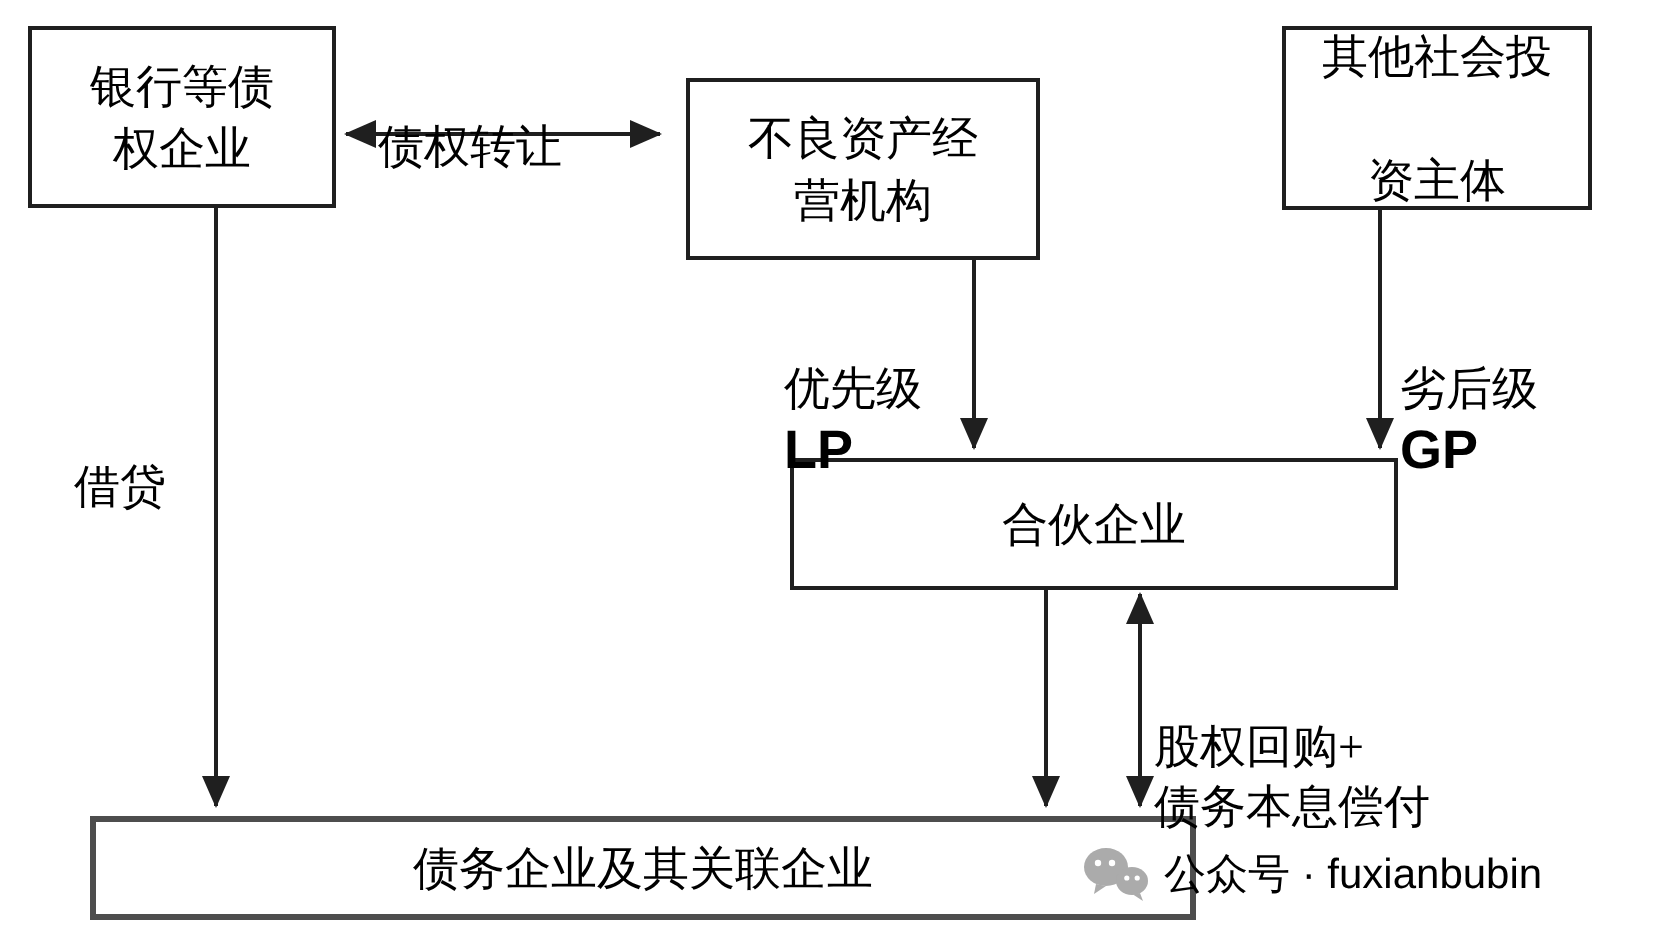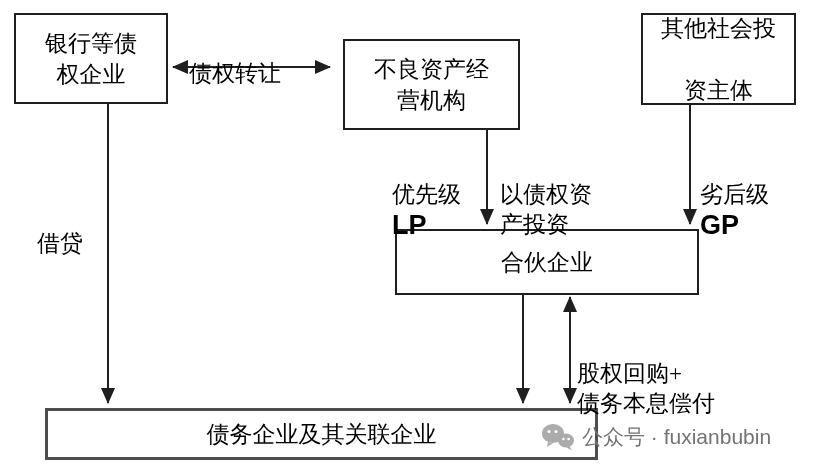--- a/index.html
+++ b/index.html
@@ -45,21 +45,21 @@
     font-weight: 700;
     font-size: 27px;
   }
   .watermark {
     position: absolute;
     left: 541px;
     top: 423px;
     display: flex;
     align-items: center;
     gap: 7px;
-    color: #737373;
+    color: #000000;
     font-family: "Liberation Sans", sans-serif;
     font-size: 21px;
     white-space: nowrap;
   }
   .debtor-box { border: 3px solid #4d4d4d; }
 </style>
 </head>
 <body>
 
 <div class="canvas">
@@ -109,24 +109,20 @@
 
   <div class="edge-label" style="left:189px; top:21px; width:124px;">
     <span>债权转让</span>
   </div>
 
   <div class="edge-label" style="left:392px; top:142px; width:80px;">
     <span>优先级</span>
     <span class="latin">LP</span>
   </div>
 
-  <div class="edge-label" style="left:500px; top:142px; width:112px;">
-    <span>以债权资</span>
-    <span>产投资</span>
-  </div>
 
   <div class="edge-label" style="left:700px; top:142px; width:80px;">
     <span>劣后级</span>
     <span class="latin">GP</span>
   </div>
 
   <div class="edge-label" style="left:37px; top:191px; width:62px;">
     <span>借贷</span>
   </div>
 

